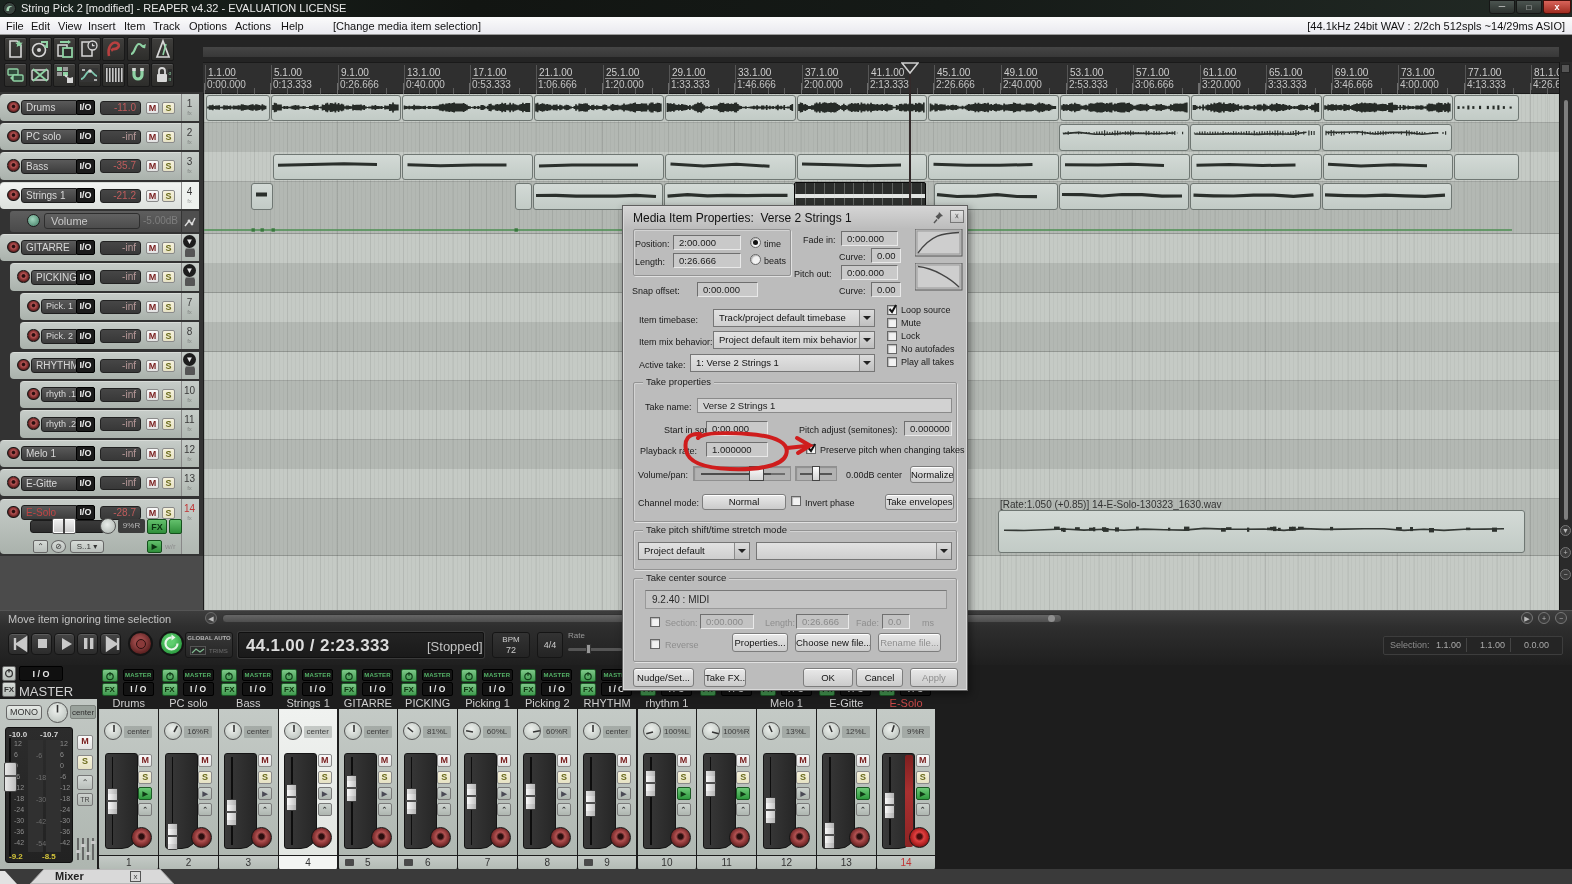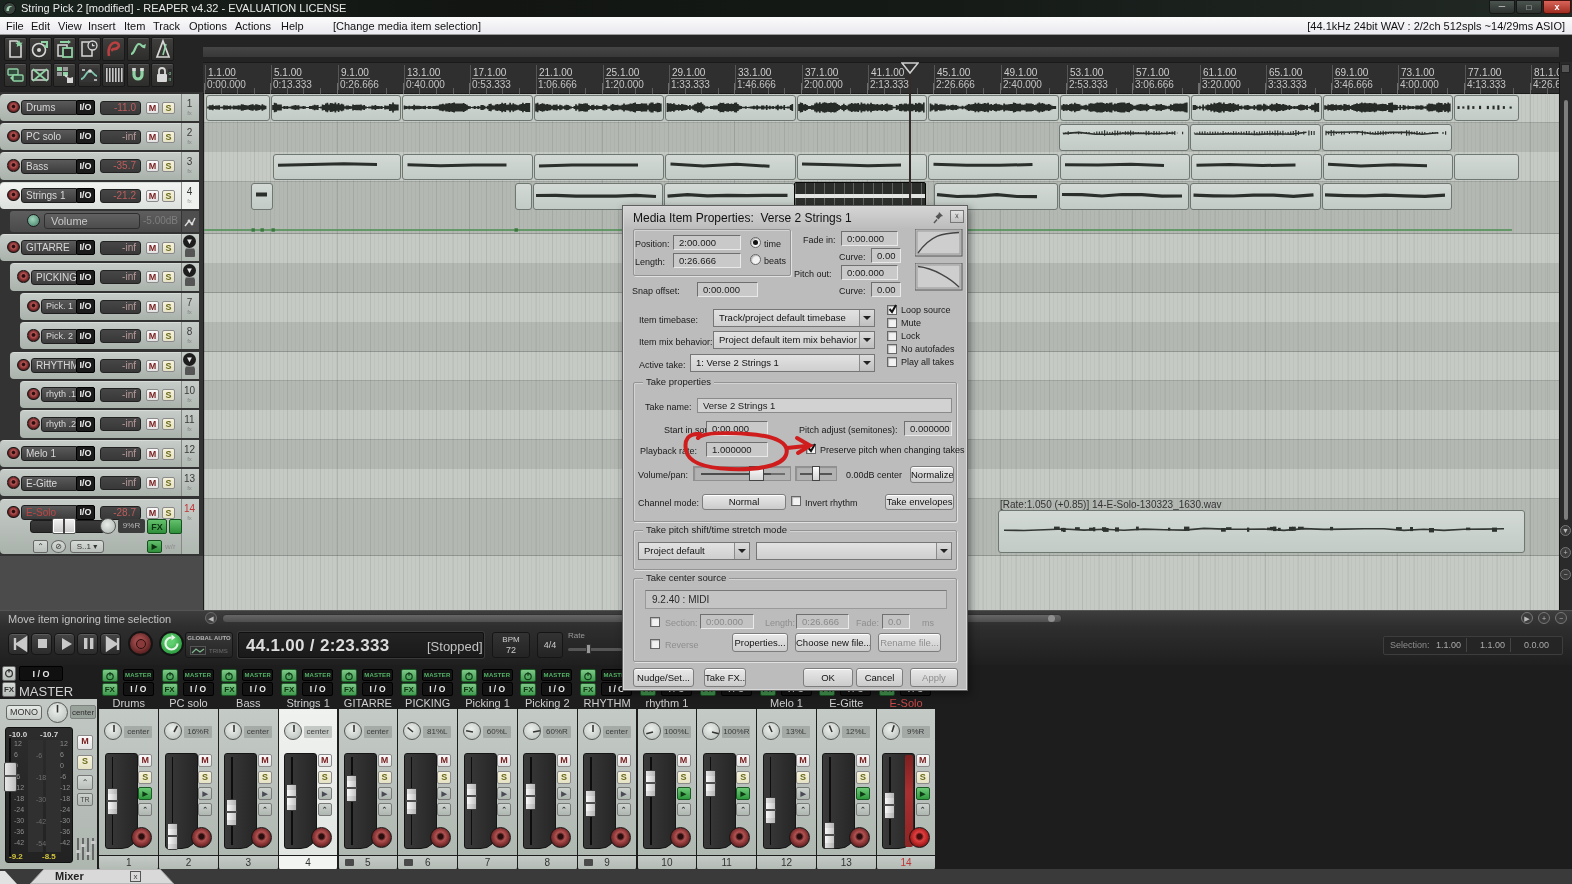--- a/index.html
+++ b/index.html
@@ -1125,21 +1125,21 @@
 <div class="a" style="left:771px;top:473px;width:14px;height:1.5px;background:#6e6e6e"></div>
 <div class="a" style="left:749px;top:466px;width:15px;height:15px;background:linear-gradient(#fdfdfd,#d6d6d6);border:1px solid #444"></div>
 <div class="a" style="left:795px;top:466px;width:42px;height:15px;background:#b2b2b2;border:1px solid #909090;box-shadow:inset 1px 1px 1px rgba(0,0,0,0.2)"></div>
 <div class="a" style="left:800px;top:473px;width:32px;height:1.5px;background:#555"></div>
 <div class="a" style="left:812px;top:466px;width:8px;height:15px;background:linear-gradient(#fdfdfd,#d6d6d6);border:1px solid #444"></div>
 <div class="a lbl" style="left:846px;top:470px">0.00dB  center</div>
 <div class="a btn" style="left:910px;top:466px;width:44px;height:17px;line-height:15px;color:#111">Normalize</div>
 <div class="a lbl" style="left:638px;top:498px">Channel mode:</div>
 <div class="a btn" style="left:702px;top:494px;width:84px;height:16px;line-height:14px;color:#111">Normal</div>
 <div class="a chk" style="left:791px;top:496px;width:10px;height:10px"></div>
-<div class="a lbl" style="left:805px;top:498px">Invert rhythm</div>
+<div class="a lbl" style="left:805px;top:498px">Invert phase</div>
 <div class="a btn" style="left:885px;top:494px;width:69px;height:16px;line-height:14px;color:#111">Take envelopes</div>
 <div class="a grp" style="left:633px;top:530px;width:324px;height:40px"></div>
 <div class="a glab" style="left:643px;top:524px">Take pitch shift/time stretch mode</div>
 <div class="a cmb" style="left:638px;top:542px;width:112px;height:18px;line-height:16px;color:#111">Project default</div>
 <div class="a" style="left:734px;top:543px;width:15px;height:16px;background:linear-gradient(#dcdcdc,#bfbfbf);border-left:1px solid #8a8a8a"></div>
 <svg class="a" style="left:737px;top:547.0px" width="10" height="8">
     <path d="M1,2 l4,4 4,-4z" fill="#222"></path>
   </svg>
 <div class="a cmb" style="left:756px;top:542px;width:196px;height:18px;line-height:16px;color:#8e8e8e"></div>
 <div class="a" style="left:936px;top:543px;width:15px;height:16px;background:linear-gradient(#dcdcdc,#bfbfbf);border-left:1px solid #8a8a8a"></div>

